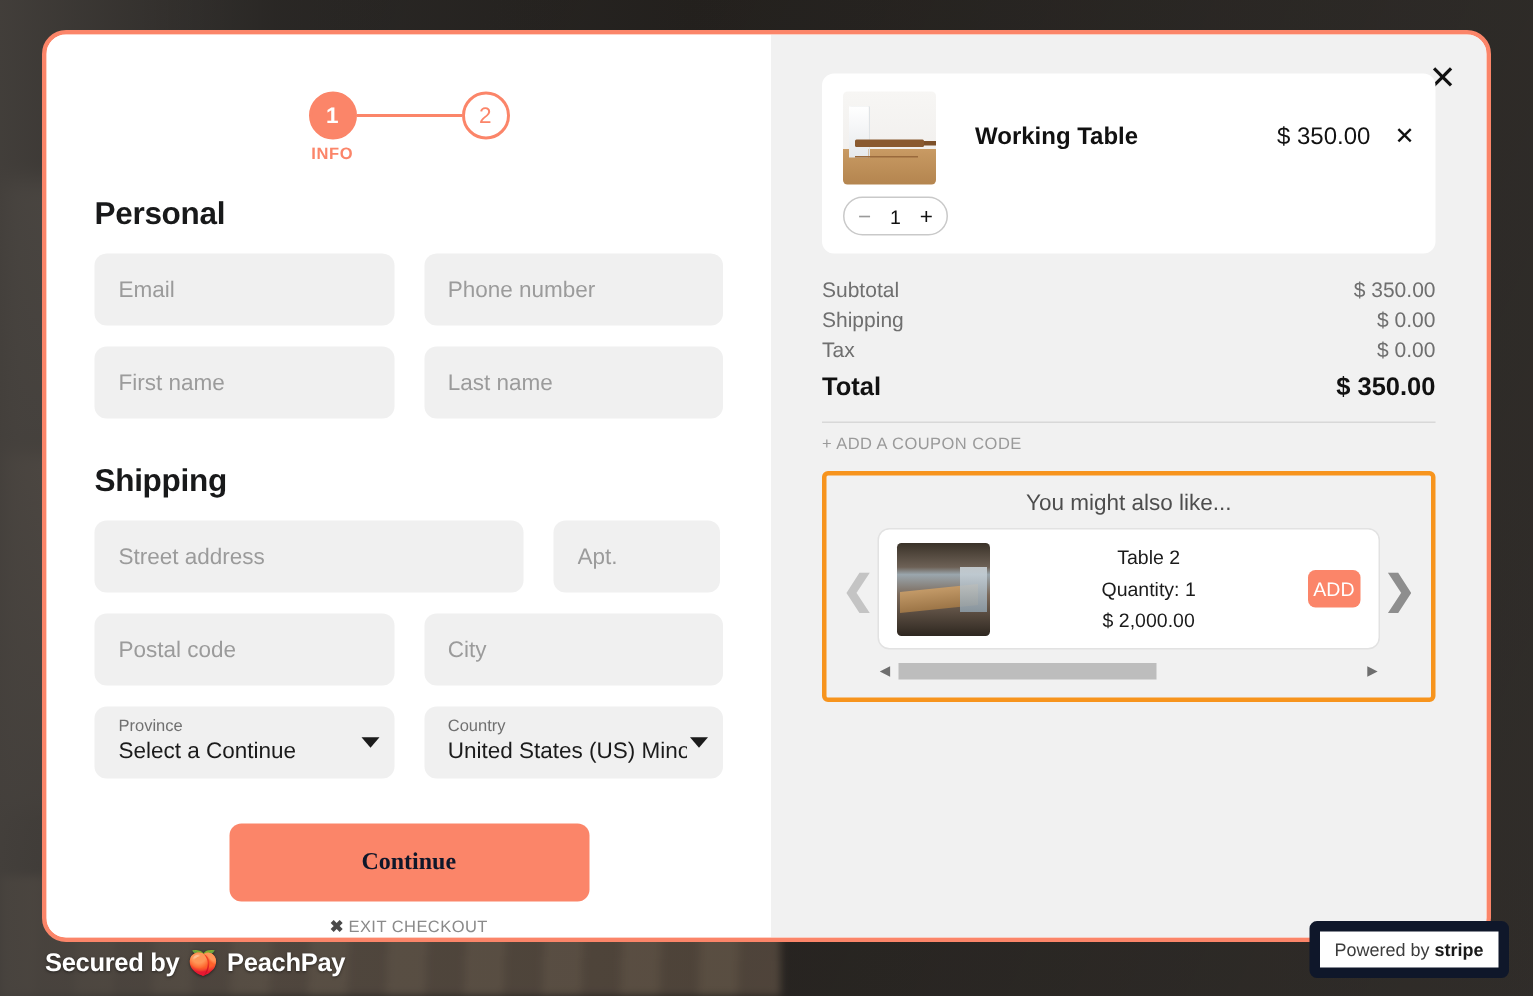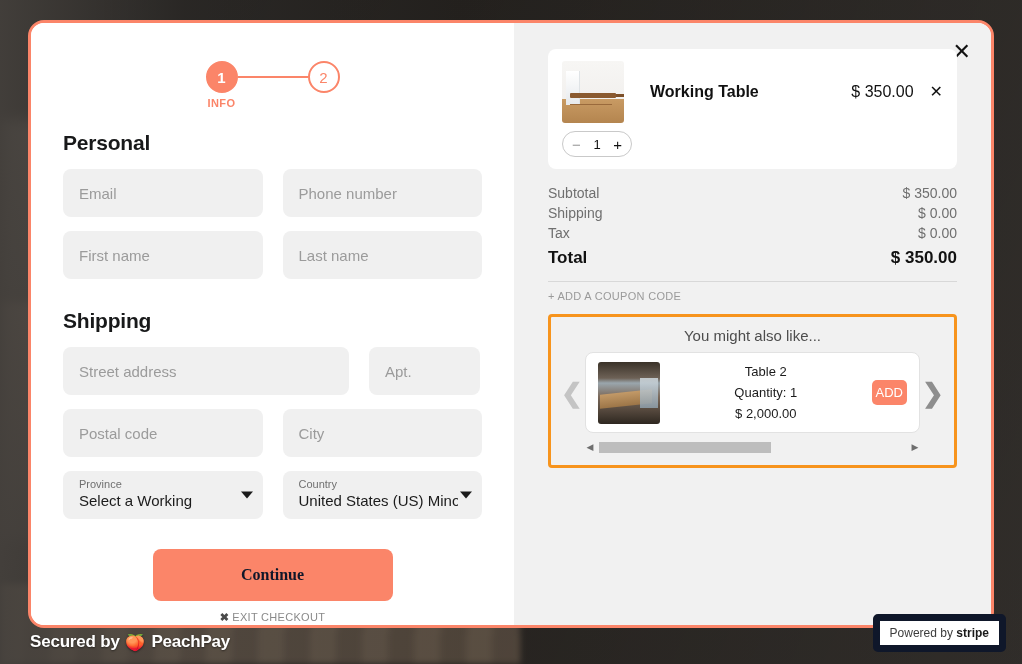--- a/index.html
+++ b/index.html
@@ -300,21 +300,21 @@
       <input class="field f-street" placeholder="Street address" style="">
       <input class="field f-apt" placeholder="Apt." style="">
     </div>
     <div class="row">
       <input class="field f-half" placeholder="Postal code" style="">
       <input class="field f-half" placeholder="City" style="">
     </div>
     <div class="row">
       <div class="select">
         <div class="lab">Province</div>
-        <div class="val">Select a Working</div>
+        <div class="val">Select a Continue</div>
         <span class="caret"></span>
       </div>
       <div class="select">
         <div class="lab">Country</div>
         <div class="val">United States (US) Minor O</div>
         <span class="caret"></span>
       </div>
     </div>
 
     <button class="continue-btn">Continue</button>

